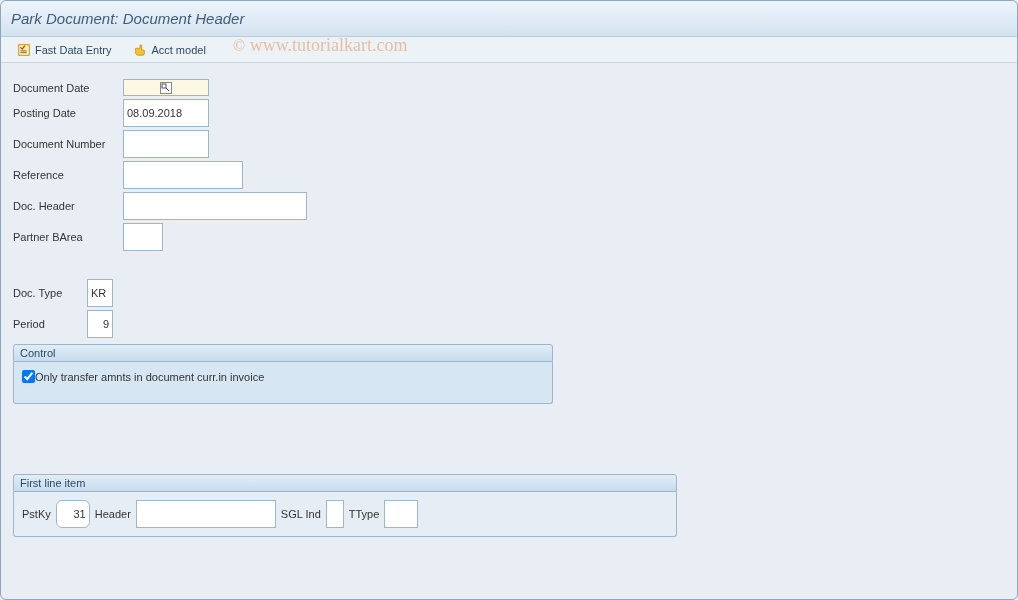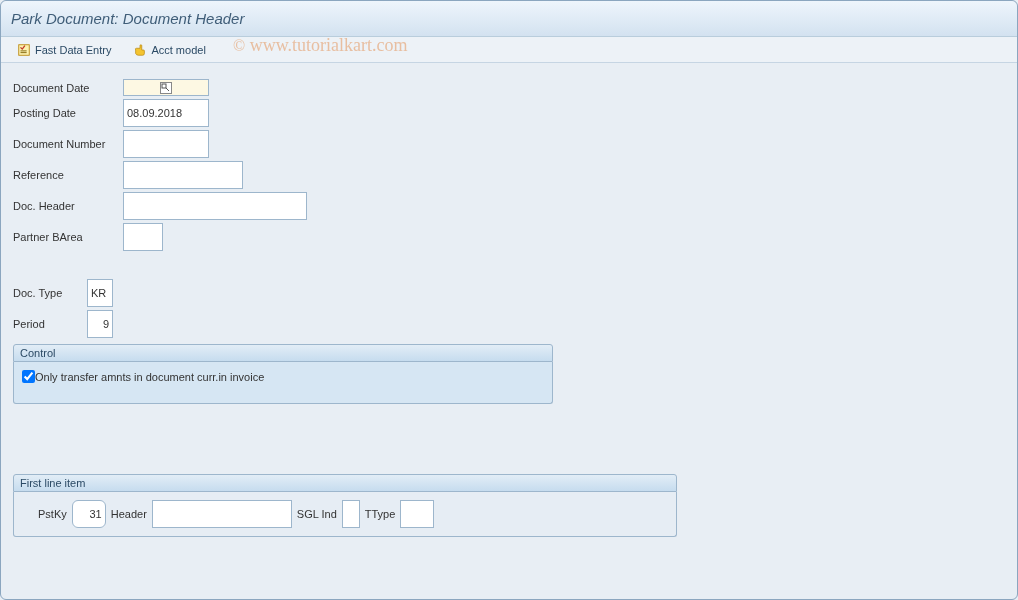--- a/index.html
+++ b/index.html
@@ -135,21 +135,21 @@
       height: 13px;
     }
     .line-item-group {
       margin-top: 70px;
       width: 664px;
     }
     .line-item-body {
       background: #e6edf4;
       border: 1px solid #9db6cc;
       border-top: none;
-      padding: 8px 24px;
+      padding: 8px 8px;
       border-radius: 0 0 3px 3px;
       display: flex;
       align-items: center;
       gap: 5px;
     }
     .line-label {
       font-size: 11px;
       color: #333;
     }
     .watermark {

